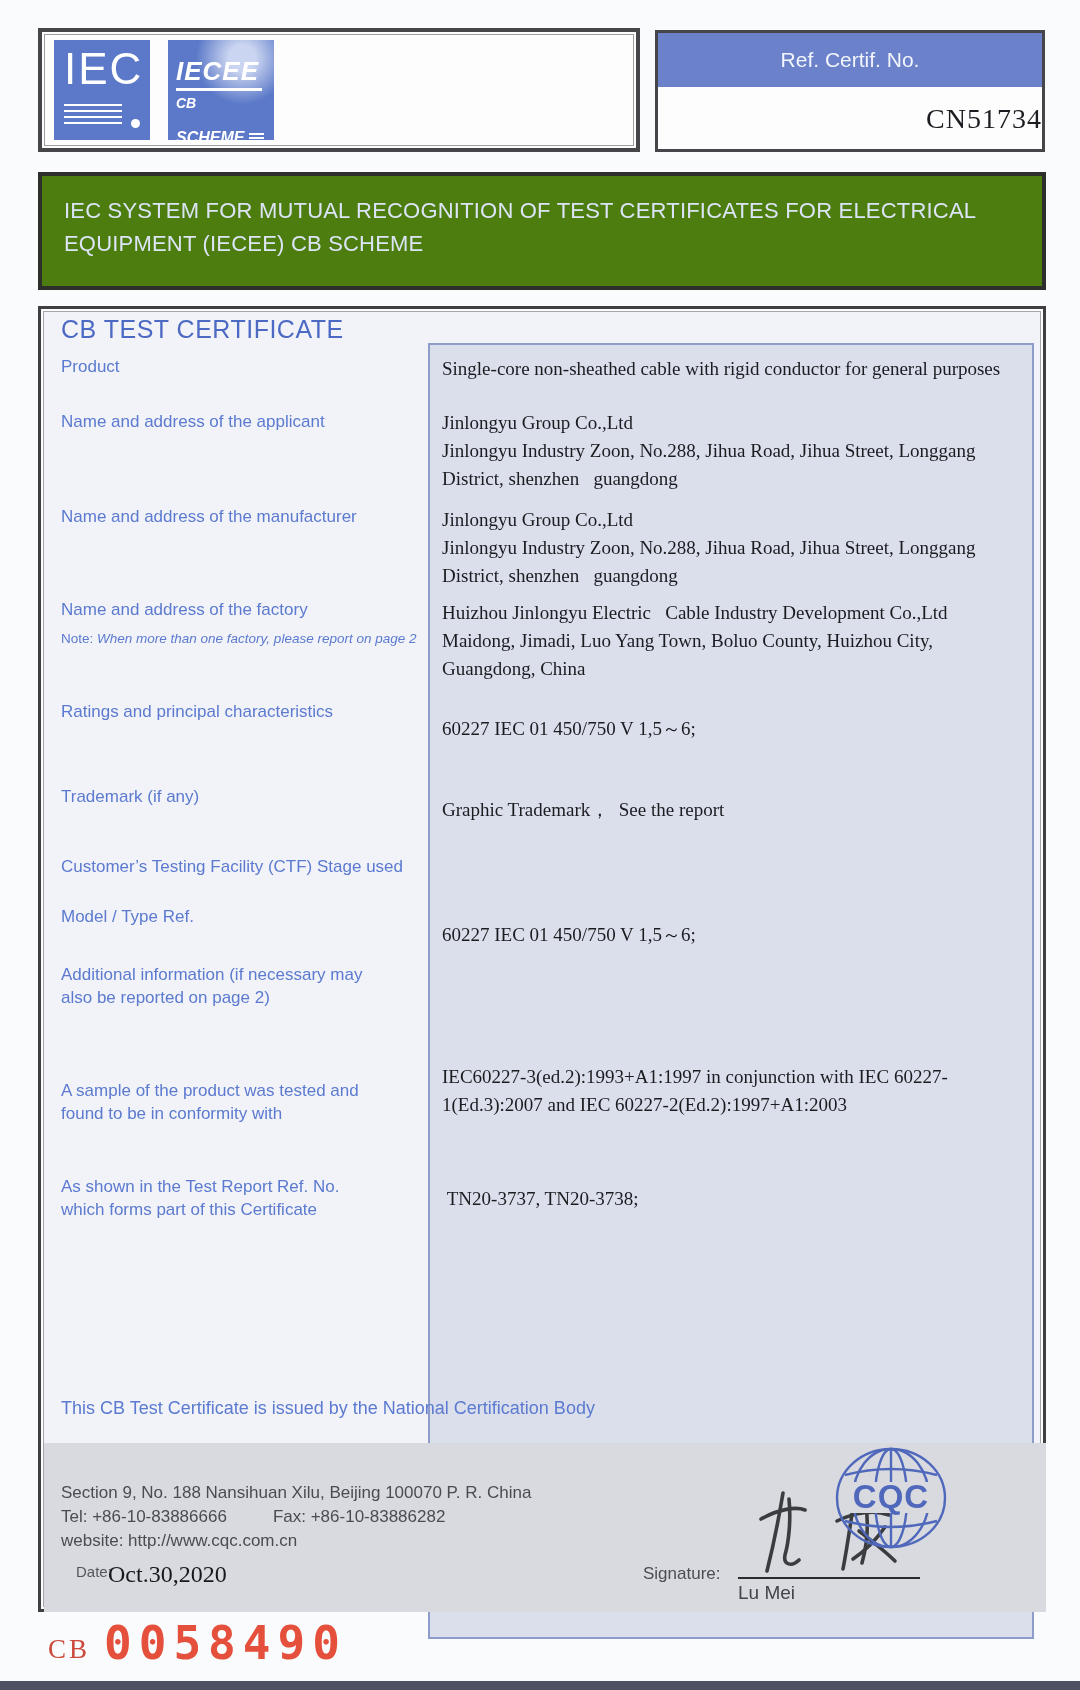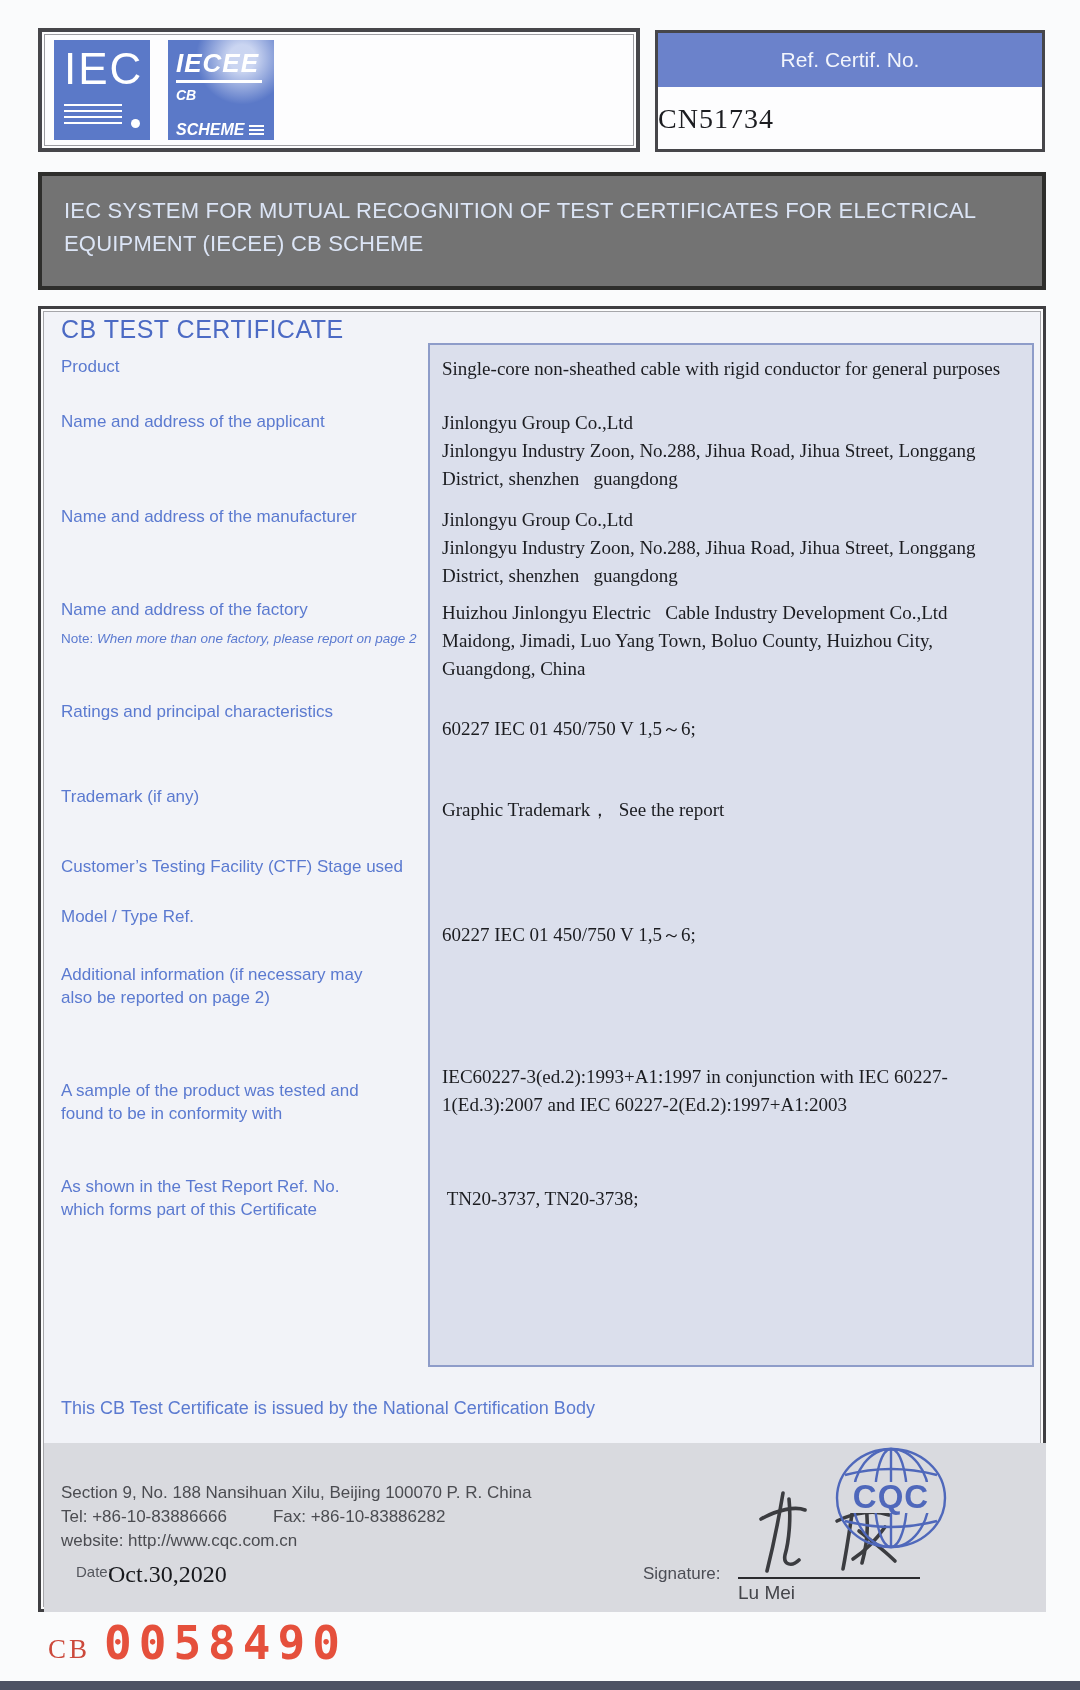--- a/index.html
+++ b/index.html
@@ -9,51 +9,51 @@
   
   .hdr-left{position:absolute;left:38px;top:28px;width:602px;height:124px;
     background:#fdfdfe;border:4px solid #46464a;
     box-shadow:inset 0 0 0 2px #fdfdfe, inset 0 0 0 3px #9d9da2;box-sizing:border-box;}
   .iec-tile{position:absolute;left:12px;top:8px;width:96px;height:100px;background:#5b79c8;color:#fff;}
   .iec-word{font-size:44px;letter-spacing:2px;margin:4px 0 0 10px;font-weight:400;}
   .iec-rules{position:absolute;left:10px;bottom:12px;width:58px;}
   .iec-rules div{height:2px;background:#fff;margin-bottom:4px;}
   .iec-dot{position:absolute;right:10px;bottom:12px;width:9px;height:9px;border-radius:50%;background:#fff;}
   .iecee-tile{position:absolute;left:126px;top:8px;width:106px;height:100px;background:#5b79c8;color:#fff;
-    padding:8px 0 0 8px;box-sizing:border-box;
+    padding:16px 0 0 8px;box-sizing:border-box;
     background-image:radial-gradient(circle at 70% 18%, rgba(240,244,255,.75) 0 12%, rgba(240,244,255,0) 42%);}
   .iecee-word{font-style:italic;font-weight:900;font-size:26px;border-bottom:3px solid #fff;
     display:inline-block;padding:0 3px 1px 0;letter-spacing:1px;}
   .iecee-cb{font-style:italic;font-weight:700;font-size:14px;margin-top:4px;}
   .iecee-scheme{font-style:italic;font-weight:700;font-size:16px;margin-top:18px;display:flex;align-items:center;}
   .lines3{display:inline-block;margin-left:5px;}
   .lines3 div{width:15px;height:2px;background:#fff;margin:2px 0;}
 
   .hdr-right{position:absolute;left:655px;top:30px;width:390px;height:122px;background:#fdfdfe;
     border:3px solid #46464a;box-sizing:border-box;}
   .ref-head{height:54px;background:#6b82cb;color:#f2f5fc;text-align:center;line-height:54px;font-size:21px;}
   .ref-val{font-family:"Liberation Serif","DejaVu Serif",serif;font-size:28px;color:#1c1d21;
-    text-align:left;margin-top:16px;letter-spacing:1px;}
+    text-align:right;margin-top:16px;letter-spacing:1px;}
 
   
   .banner{position:absolute;left:38px;top:172px;width:1008px;height:118px;box-sizing:border-box;
-    background:#737373;border:4px solid #2e2e2c;color:#dce5f6;
+    background:#4d7c0f;border:4px solid #2e2e2c;color:#dce5f6;
     padding:18px 22px;font-size:22px;line-height:33px;letter-spacing:.2px;}
 
   
   .mainbox{position:absolute;left:38px;top:306px;width:1008px;height:1306px;box-sizing:border-box;
     background:#f2f3f8;border:3px solid #3f3f42;
     box-shadow:inset 0 0 0 2px #fbfbfc, inset 0 0 0 3px #a6a6aa;}
   .cb-title{position:absolute;left:20px;top:6px;font-size:25px;font-weight:400;color:#4c6ac4;letter-spacing:.5px;}
 
   .flabel{position:absolute;left:20px;width:360px;font-size:17px;color:#5b7ad0;line-height:23px;}
   .fnote{position:absolute;left:20px;width:400px;font-size:13.5px;color:#5b7ad0;}
   .fnote .it{font-style:italic;}
 
-  .valuebox{position:absolute;left:387px;top:34px;width:606px;height:1024px;box-sizing:border-box;
+  .valuebox{position:absolute;left:387px;top:34px;width:606px;height:1296px;box-sizing:border-box;
     background:#dbdfec;border:2px solid #8e9cc9;}
   .vitem{position:absolute;left:12px;width:576px;
     font-family:"Liberation Serif","DejaVu Serif",serif;font-size:19px;color:#1b1c20;line-height:28px;}
   .vitem p{margin:0;}
   .vitem p.pre{white-space:pre-wrap;}
   .vitem p.just{text-align:justify;}
 
   .issued-line{position:absolute;left:20px;top:1089px;font-size:18px;color:#5b7ad0;}
 
   

